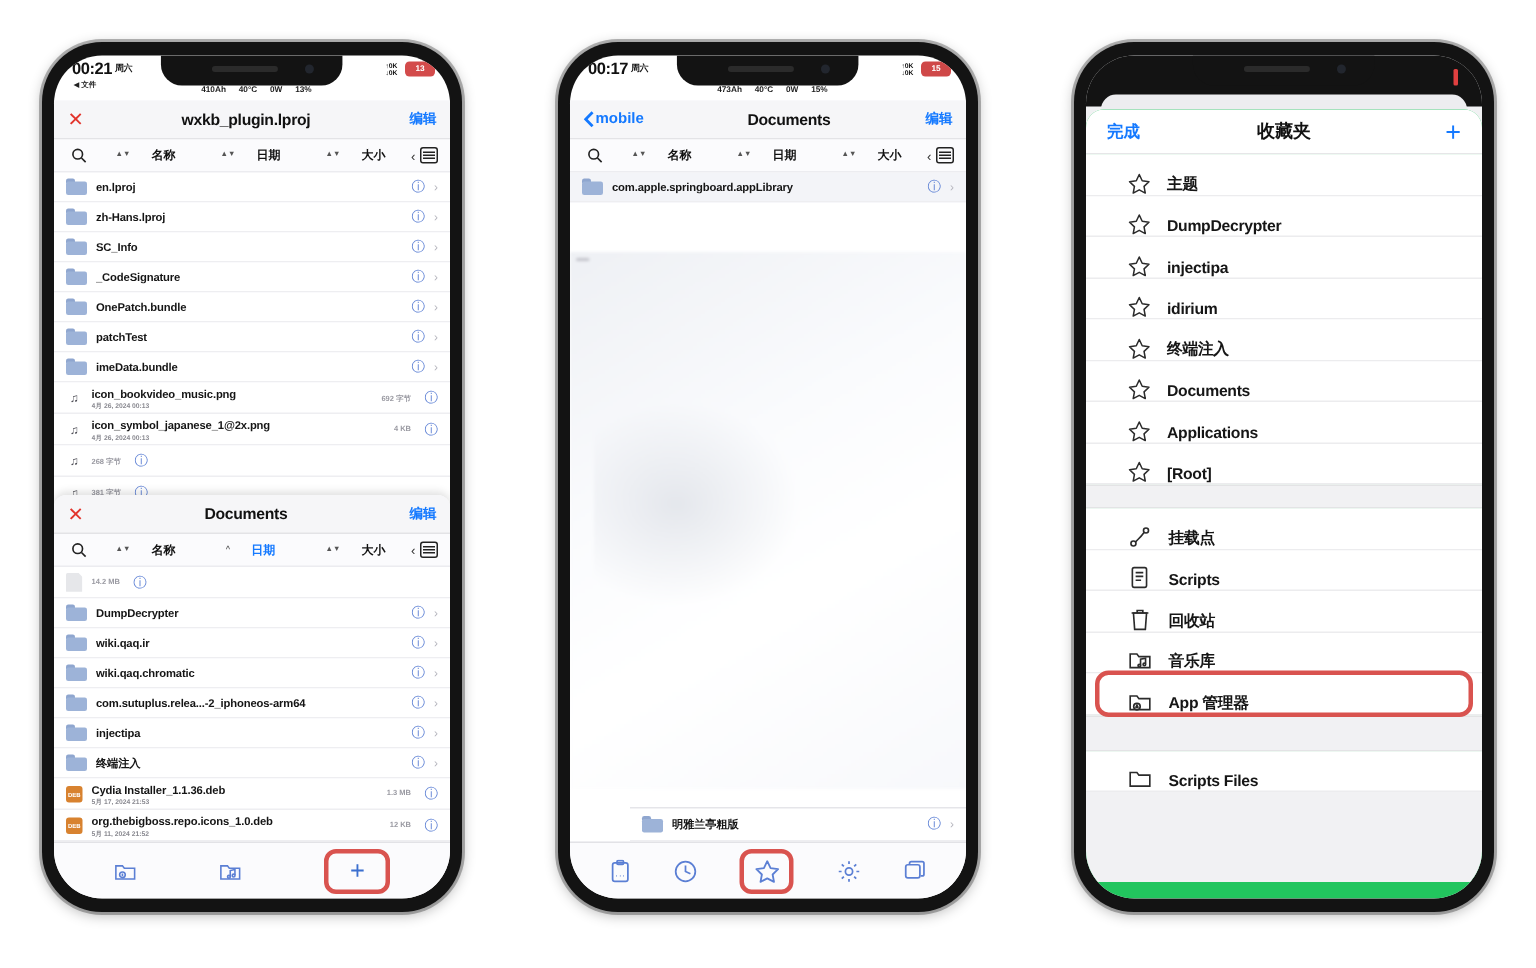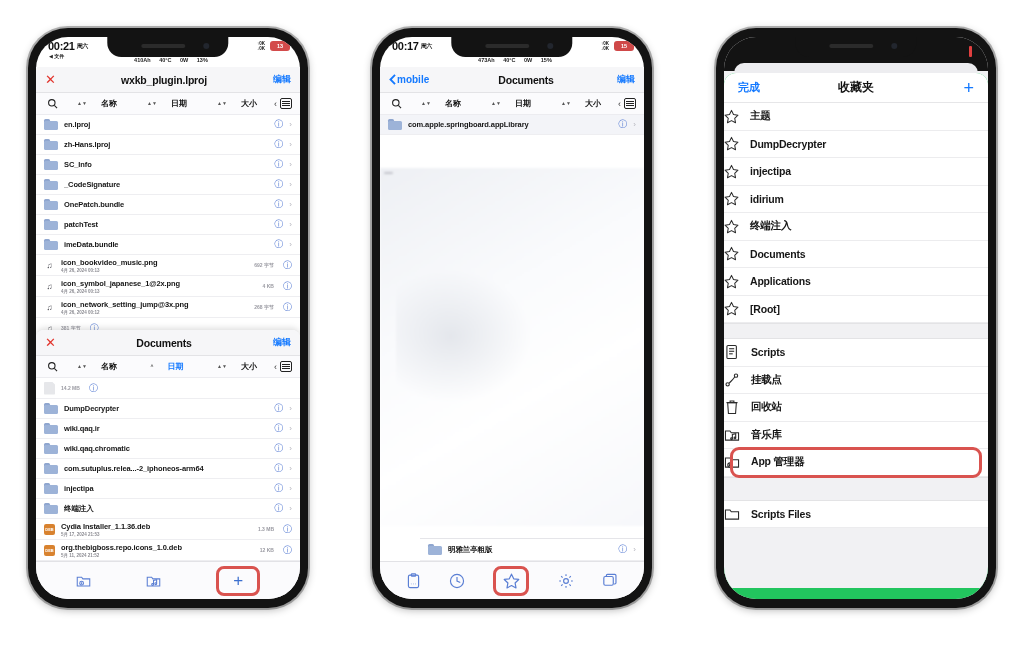--- a/index.html
+++ b/index.html
@@ -147,22 +147,22 @@
   
   .fav-nav {
     height: 30px; display: flex; align-items: center; padding: 0 14px;
     background: #ffffff; border-bottom: 1px solid #e6e6e8;
   }
   .fav-done { color: #1479ff; font-size: 11px; font-weight: bold; width: 40px; }
   .fav-title { flex:1; text-align:center; font-size: 12px; font-weight: bold; color:#111; }
   .fav-plus { color: #1479ff; font-size: 18px; font-weight: 300; width: 40px; text-align:right; line-height:1;}
   .fav-list { background:#fff; }
   .fav-row {
-    display: flex; align-items: center; gap: 11px;
-    height: 27.5px; padding: 0 0;
+    display: flex; align-items: flex-end; gap: 11px;
+    height: 27.5px; padding: 0 28px;
     border-bottom: 1px solid #ececee;
     background:#fff;
     position: relative;
   }
   .fav-row .lbl { font-size: 10.5px; font-weight: bold; color: #161616; letter-spacing:-.2px;}
   .fav-gap { height: 16px; background: #f1f1f3; border-bottom:1px solid #e3e3e5; border-top:1px solid #e3e3e5;}
   .fav-gap.big { height: 24px; }
   .star { width: 15px; height: 15px; color: #2b2b2b; font-size: 15px; line-height: 15px; flex:none; text-align:center;}
   .svgicon { width: 16px; height: 16px; flex:none; color:#2b2b2b; }
   .hl-row {
@@ -338,24 +338,20 @@
               <span class="pngicon">♫</span>
               <div class="txtcol">
                 <span class="fname">icon_symbol_japanese_1@2x.png</span>
                 <div class="meta">4月 26, 2024 00:13</div>
               </div>
               <span class="sz">4 KB</span>
               <span class="info">ⓘ</span>
             </div>
             <div class="row file">
               <span class="pngicon">♫</span>
-              <div class="txtcol">
-                <span class="fname">icon_network_setting_jump@3x.png</span>
-                <div class="meta">4月 26, 2024 00:12</div>
-              </div>
               <span class="sz">268 字节</span>
               <span class="info">ⓘ</span>
             </div>
             <div class="row file">
               <span class="pngicon">♫</span>
               <span class="sz">381 字节</span>
               <span class="info">ⓘ</span>
             </div>
           </div>
       </div>
@@ -707,34 +703,34 @@
               <span class="star"><svg width="15" height="15" viewBox="0 0 22 21" fill="none" stroke="#2b2b2b" stroke-width="1.5" stroke-linejoin="round">
                   <polygon points="11,1.5 13.9,7.6 20.5,8.5 15.7,13.1 16.9,19.6 11,16.5 5.1,19.6 6.3,13.1 1.5,8.5 8.1,7.6"></polygon>
                 </svg></span>
               <span class="lbl">[Root]</span>
             </div>
           </div>
         <div class="fav-gap"></div>
         <div class="fav-list" id="p3short">
             <div class="fav-row">
               <span class="svgicon"><svg class="svgicon" viewBox="0 0 22 22" fill="none" stroke="#2b2b2b" stroke-width="1.5">
+                  <circle cx="5" cy="17" r="2.3"></circle>
+                  <circle cx="16.5" cy="5" r="2.3"></circle>
+                  <path d="M7 15.5C9 13 11 12 14.7 6.8"></path>
+                </svg></span>
+              <span class="lbl">挂载点</span>
+            </div>
+            <div class="fav-row">
+              <span class="svgicon"><svg class="svgicon" viewBox="0 0 22 22" fill="none" stroke="#2b2b2b" stroke-width="1.5">
                   <rect x="4" y="2" width="13" height="18" rx="1.6"></rect>
                   <line x1="7" y1="6.5" x2="14" y2="6.5"></line>
                   <line x1="7" y1="10" x2="14" y2="10"></line>
                   <line x1="7" y1="13.5" x2="12" y2="13.5"></line>
                 </svg></span>
               <span class="lbl">Scripts</span>
-            </div>
-            <div class="fav-row">
-              <span class="svgicon"><svg class="svgicon" viewBox="0 0 22 22" fill="none" stroke="#2b2b2b" stroke-width="1.5">
-                  <circle cx="5" cy="17" r="2.3"></circle>
-                  <circle cx="16.5" cy="5" r="2.3"></circle>
-                  <path d="M7 15.5C9 13 11 12 14.7 6.8"></path>
-                </svg></span>
-              <span class="lbl">挂载点</span>
             </div>
             <div class="fav-row">
               <span class="svgicon"><svg class="svgicon" viewBox="0 0 22 22" fill="none" stroke="#2b2b2b" stroke-width="1.5">
                   <path d="M5 5h12l-1.1 15H6.1z"></path>
                   <line x1="3.3" y1="5" x2="18.7" y2="5"></line>
                   <path d="M8.4 5V2.8h5.2V5"></path>
                 </svg></span>
               <span class="lbl">回收站</span>
             </div>
             <div class="fav-row">

